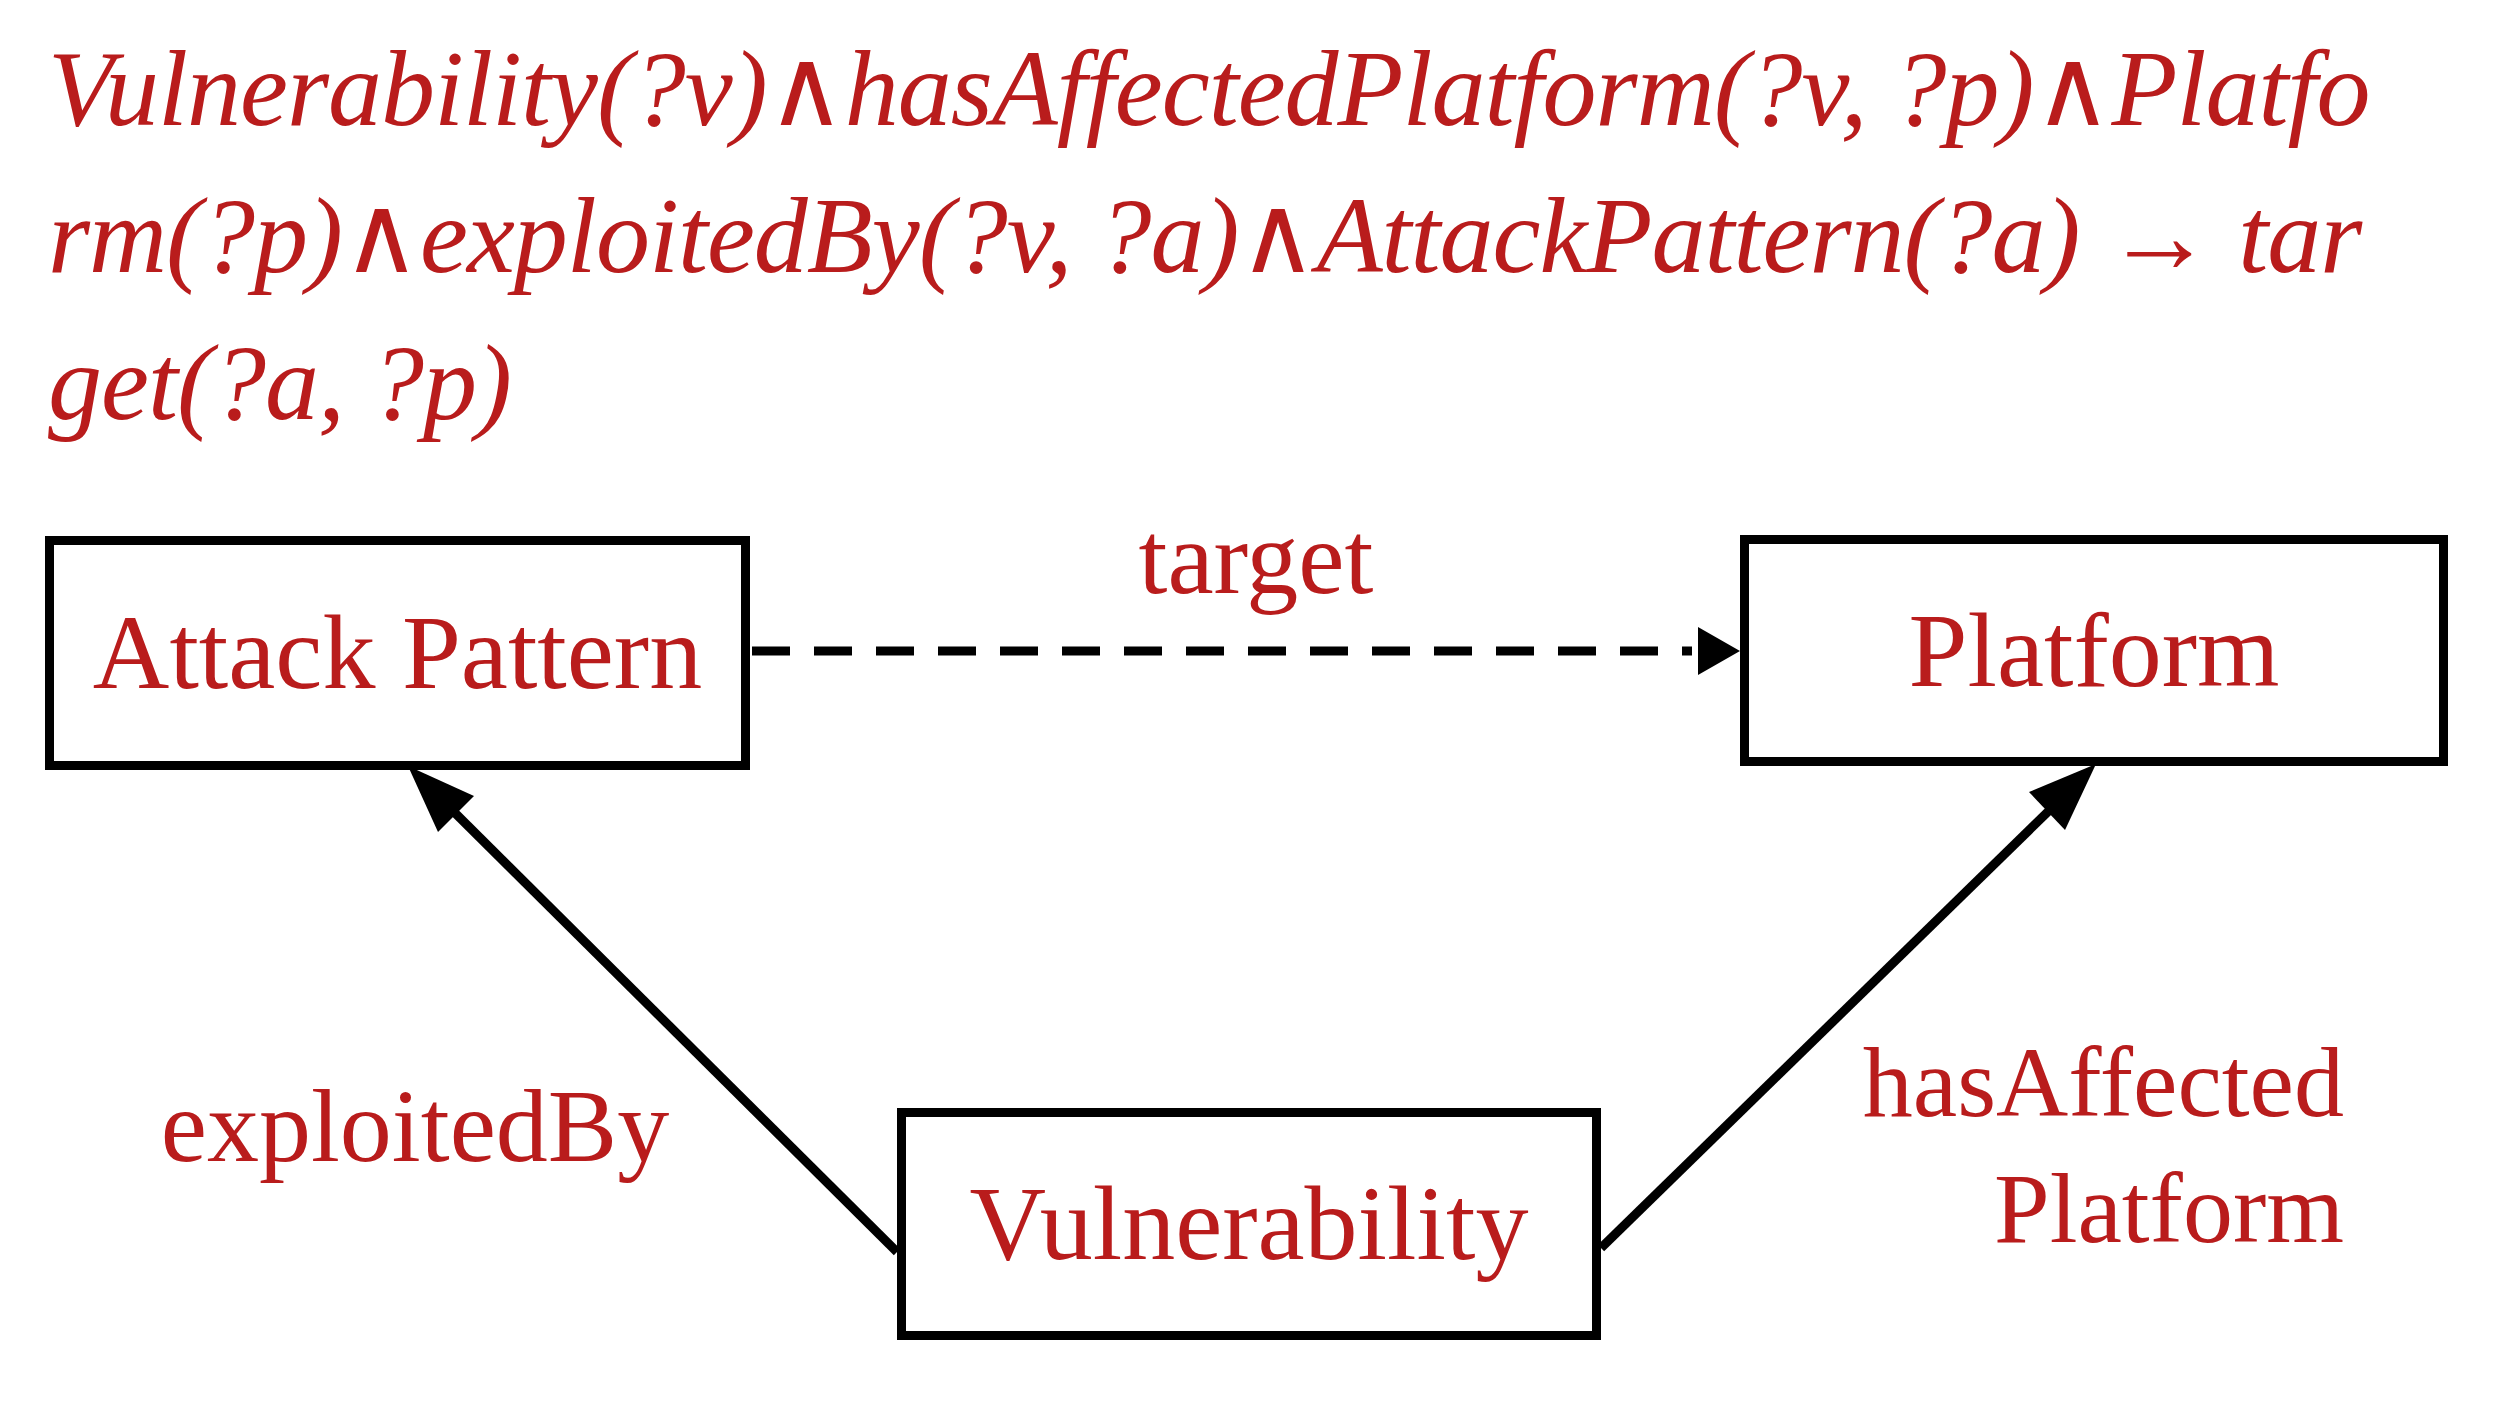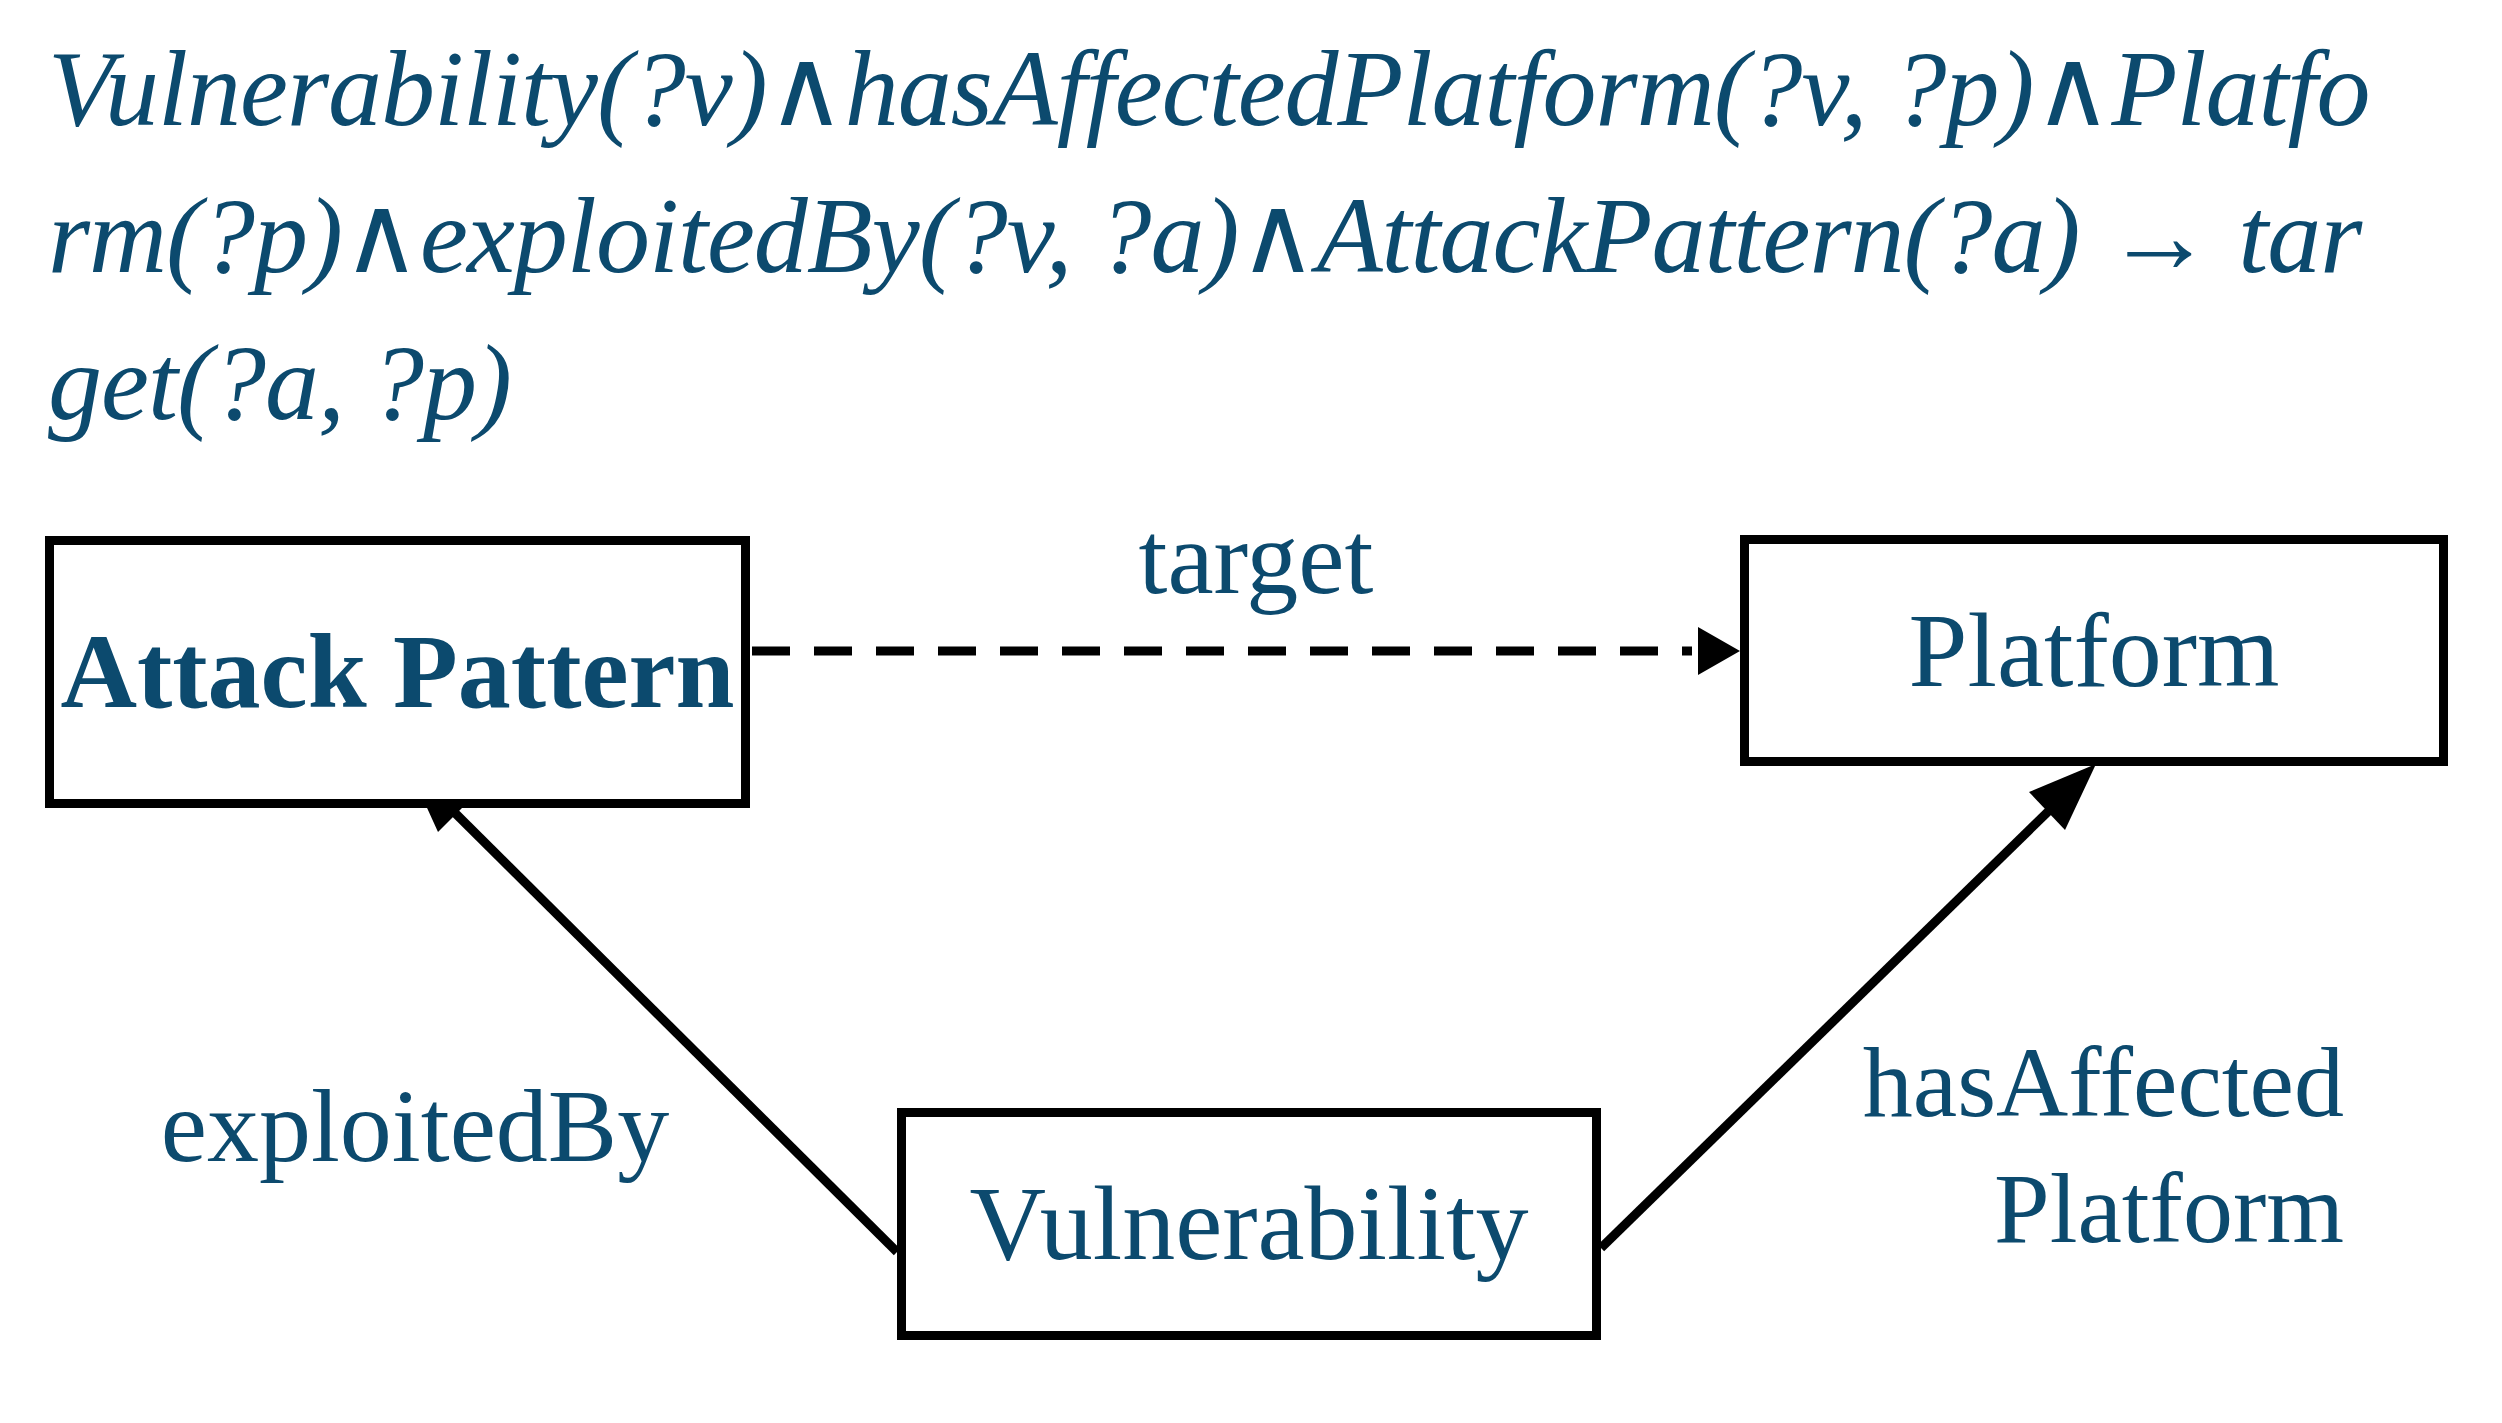--- a/index.html
+++ b/index.html
@@ -2,21 +2,21 @@
 <html><head>
 <meta charset="utf-8">
 <style>
   html, body { margin: 0; padding: 0; background: #ffffff; }
   .page {
     position: relative;
     width: 2502px;
     height: 1423px;
     background: #ffffff;
     font-family: "Liberation Serif", "DejaVu Serif", serif;
-    color: #0c4a6e;
+    color: #b91c1c;
     overflow: hidden;
   }
 
   
   .formula {
     position: absolute;
     left: 48px;
     top: 15px;
     font-style: italic;
     font-size: 108px;
@@ -33,21 +33,21 @@
     display: flex;
     align-items: center;
     justify-content: center;
     box-sizing: border-box;
   }
   .node .node-label {
     font-size: 106px;
     line-height: 1;
     white-space: nowrap;
   }
-  .node-attack      { left: 45px;   top: 536px;  width: 705px; height: 272px; font-weight: bold; }
+  .node-attack      { left: 45px;   top: 536px;  width: 705px; height: 234px; }
   .node-platform    { left: 1740px; top: 535px;  width: 708px; height: 231px; }
   .node-vulnerability { left: 897px; top: 1108px; width: 704px; height: 232px; }
 
   
   .edges {
     position: absolute;
     left: 0; top: 0;
     width: 2502px;
     height: 1423px;
     pointer-events: none;

